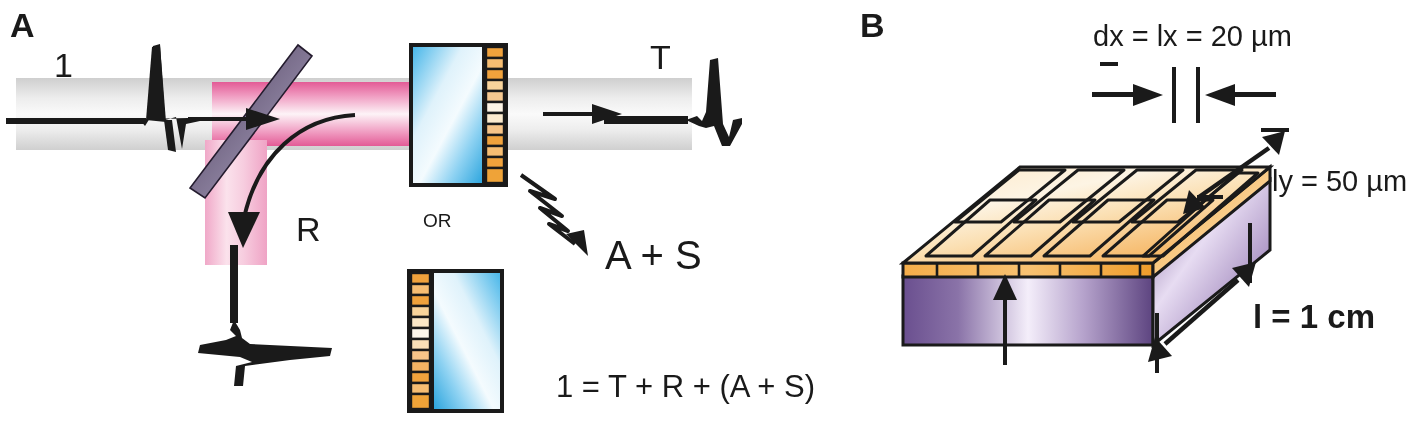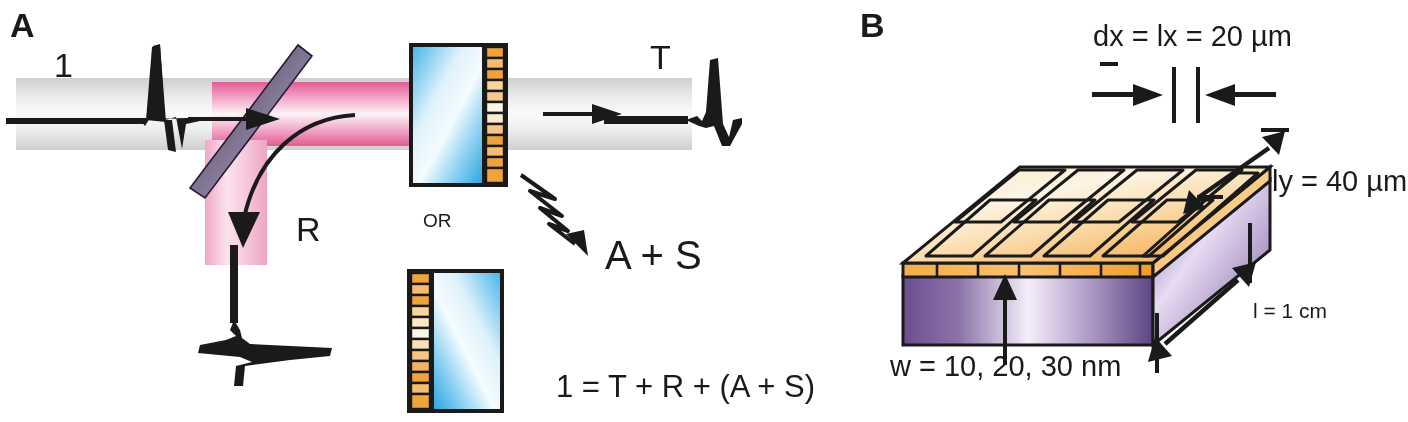--- a/index.html
+++ b/index.html
@@ -269,17 +269,16 @@
       <rect x="1248" y="223" width="4" height="60"></rect>
     </g>
 
     <g fill="#1a1a1a">
       <rect x="1003" y="285" width="4" height="80"></rect>
       <polygon points="993,300 1005,274 1017,300"></polygon>
     </g>
   </svg>
 
   <div class="lbl" style="left:1093px;top:22px;font-size:29px;text-align:right;">dx = lx = 20 µm</div>
-  <div class="lbl" style="left:1272px;top:167px;font-size:29px;">ly = 40 µm</div>
-  <div class="lbl" style="left:1253px;top:300px;font-size:21px;">l = 1 cm</div>
-  <div class="lbl" style="left:890px;top:352px;font-size:29px;">w = 10, 20, 30 nm</div>
+  <div class="lbl" style="left:1272px;top:167px;font-size:29px;">ly = 50 µm</div>
+  <div class="lbl" style="left:1253px;top:300px;font-size:33px;font-weight:bold;">l = 1 cm</div>
 
 </div>
 
 </body></html>

